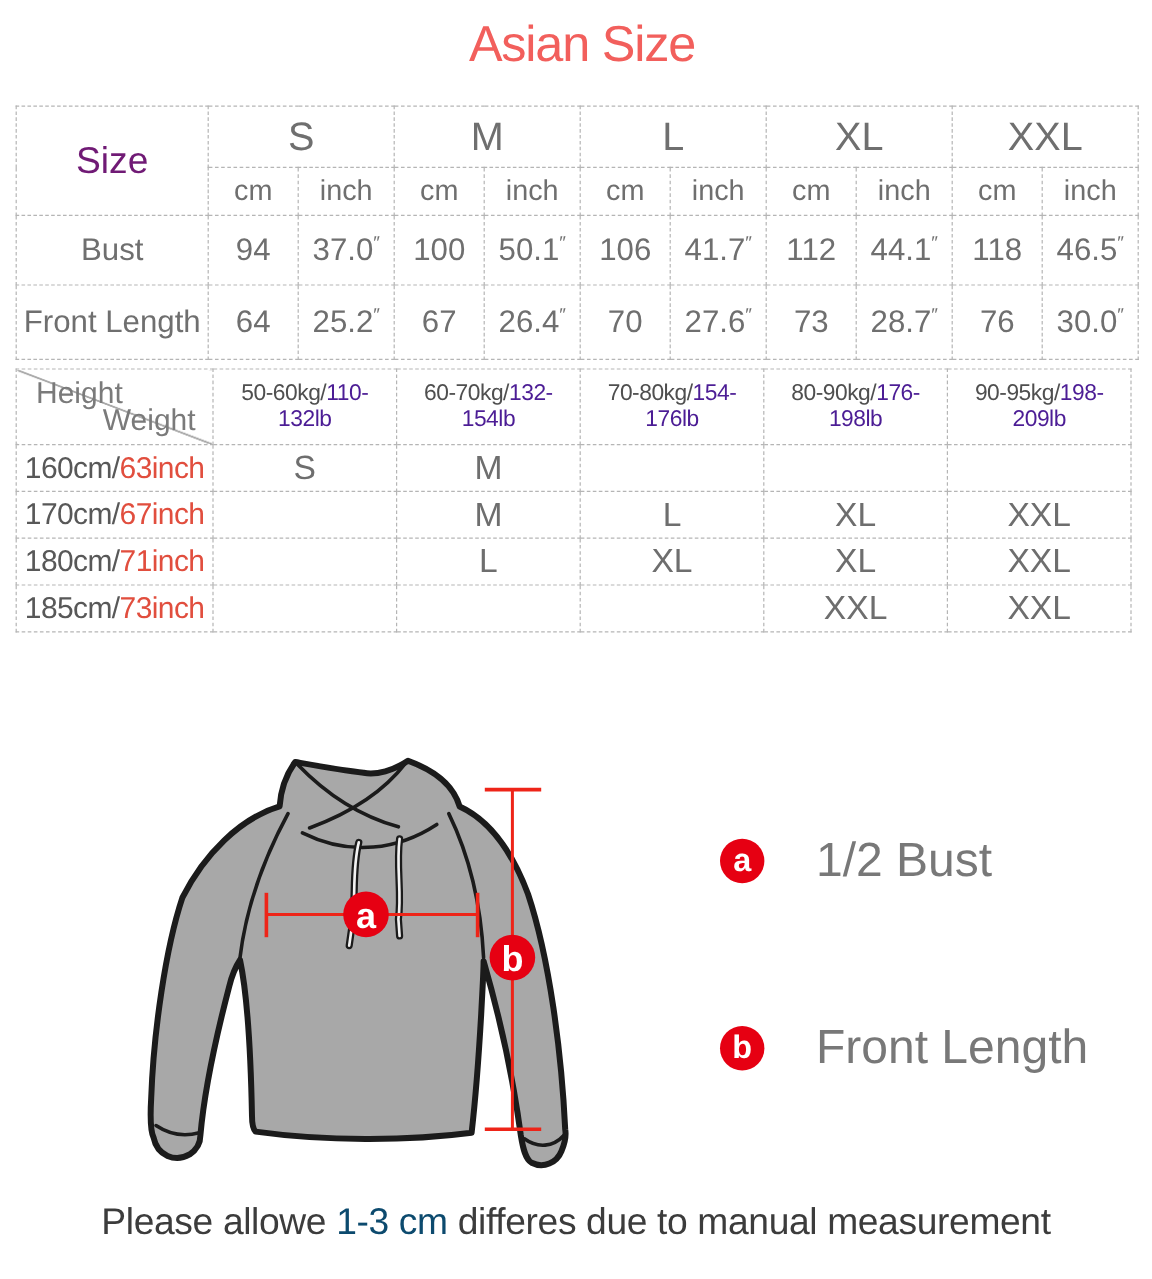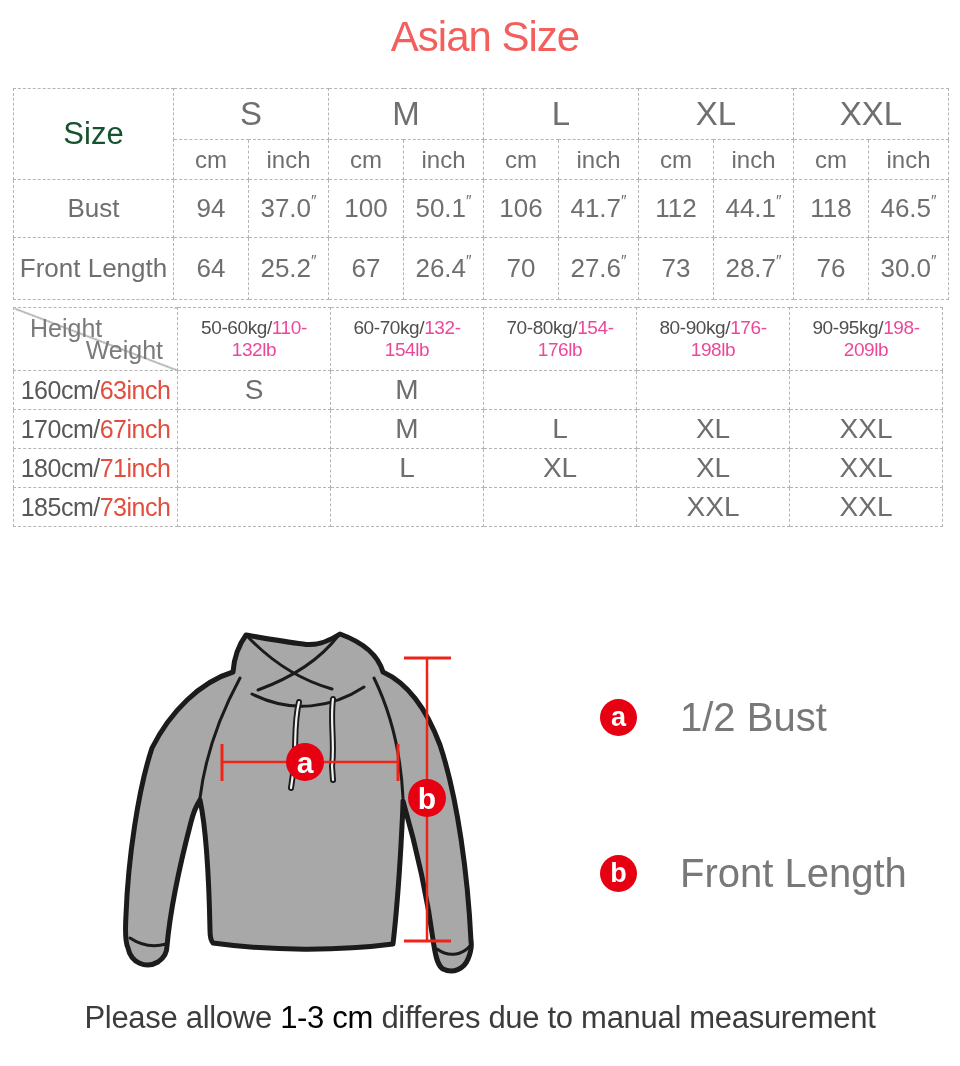--- a/index.html
+++ b/index.html
@@ -10,33 +10,33 @@
   .title{position:absolute;top:12px;left:4px;width:100%;margin:1px;text-align:center;
          font-size:42px;font-weight:400;letter-spacing:-1px;color:#f25f5c;}
 
   
   table{border-collapse:collapse;table-layout:fixed;position:absolute;background:#fff;}
   td{border:1px dashed #b5b5b5;text-align:center;vertical-align:middle;overflow:hidden;}
 
   
   .size-table{left:13px;top:88px;width:935px;}
   .size-table td{color:#6f6f6f;}
-  .size-table .corner{font-size:31px;color:#14532d;}
+  .size-table .corner{font-size:31px;color:#701a75;}
   .r-size td{height:48px;font-size:33px;}
   .r-units td{height:37px;font-size:24px;}
   .r-data td{height:55px;font-size:26px;}
   .r-data2 td{height:59px;font-size:26px;}
   .rowlab{font-size:24px;color:#686868;}
   .red{color:#e0534b;}
   .red sup{font-size:60%;vertical-align:super;}
 
   
   .fit-table{left:13px;top:307px;width:929px;}
   .f-head td{height:60px;font-size:19px;letter-spacing:-0.4px;color:#4f4f4f;}
-  .f-head .lb{color:#ec4899;}
+  .f-head .lb{color:#4c1d95;}
   .diag{position:relative;
         background-image:linear-gradient(to top right,
           transparent calc(50% - 1px), #a5a5a5 calc(50% - 0.5px),
           #a5a5a5 calc(50% + 0.5px), transparent calc(50% + 1px));}
   .diag .h{position:absolute;left:16px;top:6px;font-size:25px;color:#7a7a7a;letter-spacing:0;}
   .diag .w{position:absolute;right:14px;bottom:5px;font-size:25px;color:#7a7a7a;letter-spacing:0;}
   .f-row td{height:36px;}
   .hlab{font-size:25px;letter-spacing:-0.5px;color:#585858;}
   .hlab .in{color:#e14e3e;}
   .fcell{font-size:28px;color:#6e6e6e;}
@@ -48,21 +48,21 @@
   .legend-a{top:695px;}
   .legend-b{top:851px;}
   .lg-circle{display:inline-block;width:37px;height:37px;border-radius:50%;
              background:#e60012;color:#fff;font-size:27px;font-weight:bold;
              line-height:36px;text-align:center;}
   .lg-label{margin-left:43px;font-size:40px;color:#787878;}
 
   
   .footer{position:absolute;top:1000px;left:0;width:100%;margin:0;text-align:center;
           font-size:31px;color:#3c3c3c;letter-spacing:-0.3px;}
-  .footer .hl{color:#000000;text-align:center;}
+  .footer .hl{color:#0c4a6e;text-align:center;}
 </style>
 </head>
 <body>
 
 <div class="page">
 
   <h1 class="title">Asian Size</h1>
 
   <table class="size-table">
     <colgroup>

